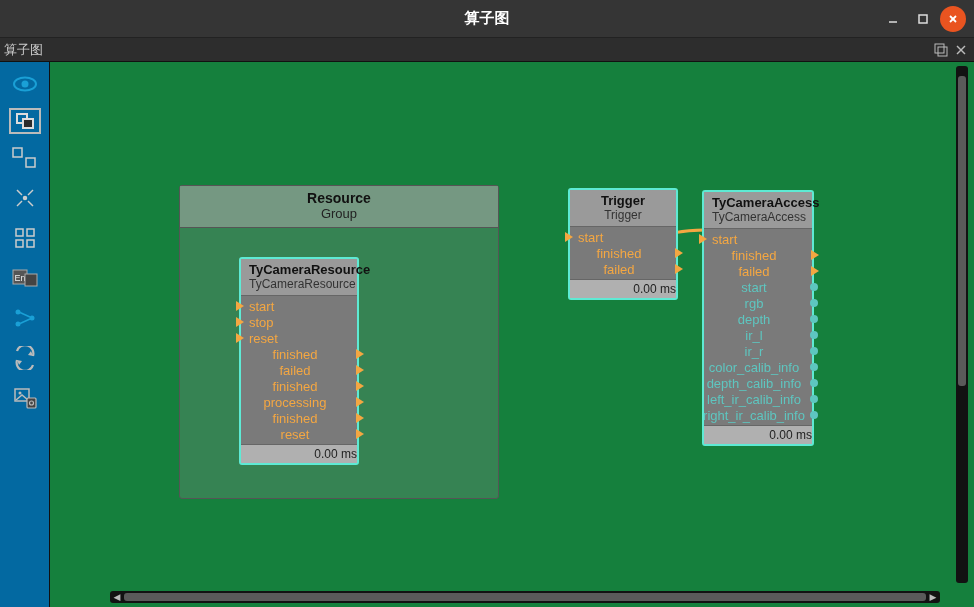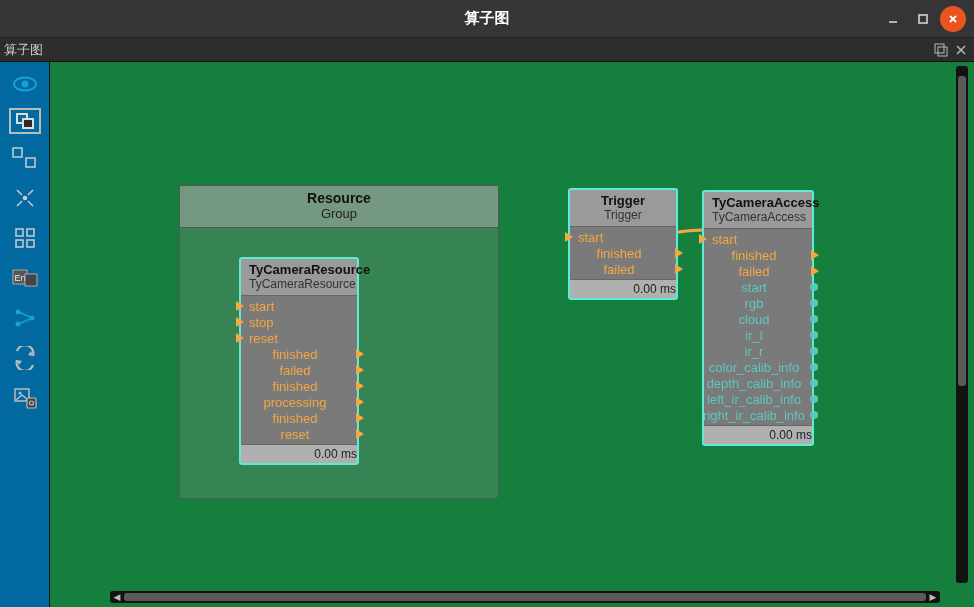--- a/index.html
+++ b/index.html
@@ -444,21 +444,21 @@
             </div>
           <div class="port-row out">
               <span class="port-label data">start</span>
               <span class="port-circ"></span>
             </div>
           <div class="port-row out">
               <span class="port-label data">rgb</span>
               <span class="port-circ"></span>
             </div>
           <div class="port-row out">
-              <span class="port-label data">cloud</span>
+              <span class="port-label data">depth</span>
               <span class="port-circ"></span>
             </div>
           <div class="port-row out">
               <span class="port-label data">ir_l</span>
               <span class="port-circ"></span>
             </div>
           <div class="port-row out">
               <span class="port-label data">ir_r</span>
               <span class="port-circ"></span>
             </div>

